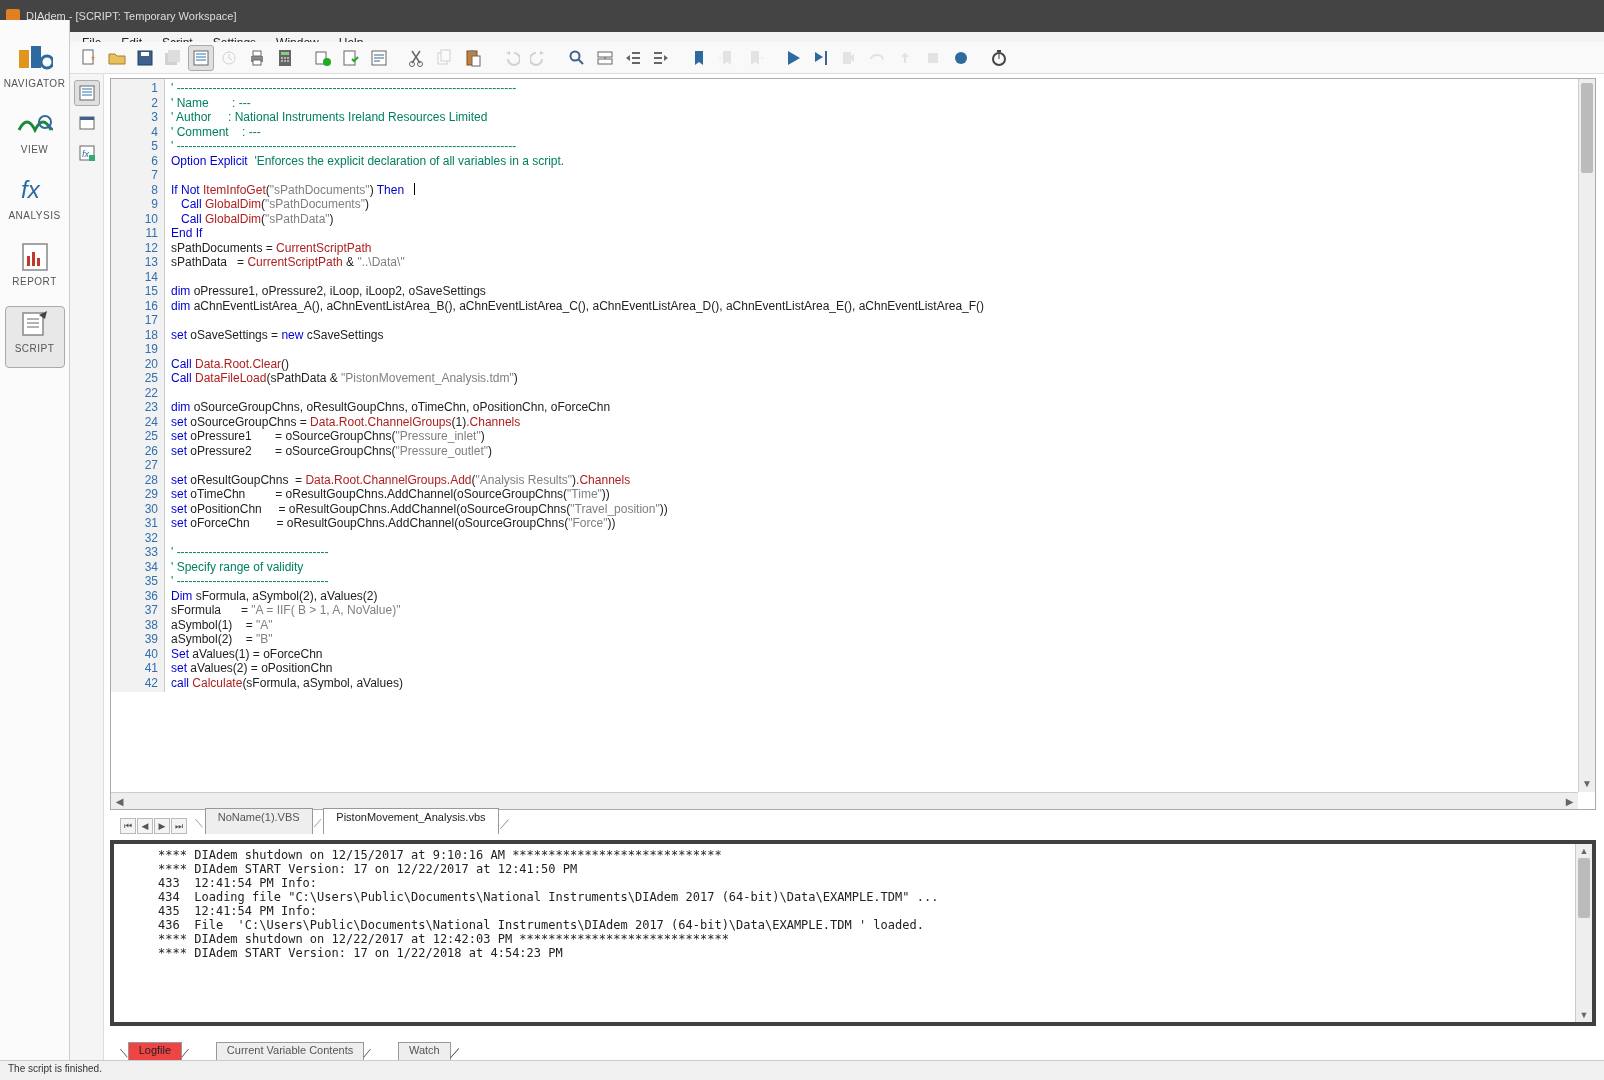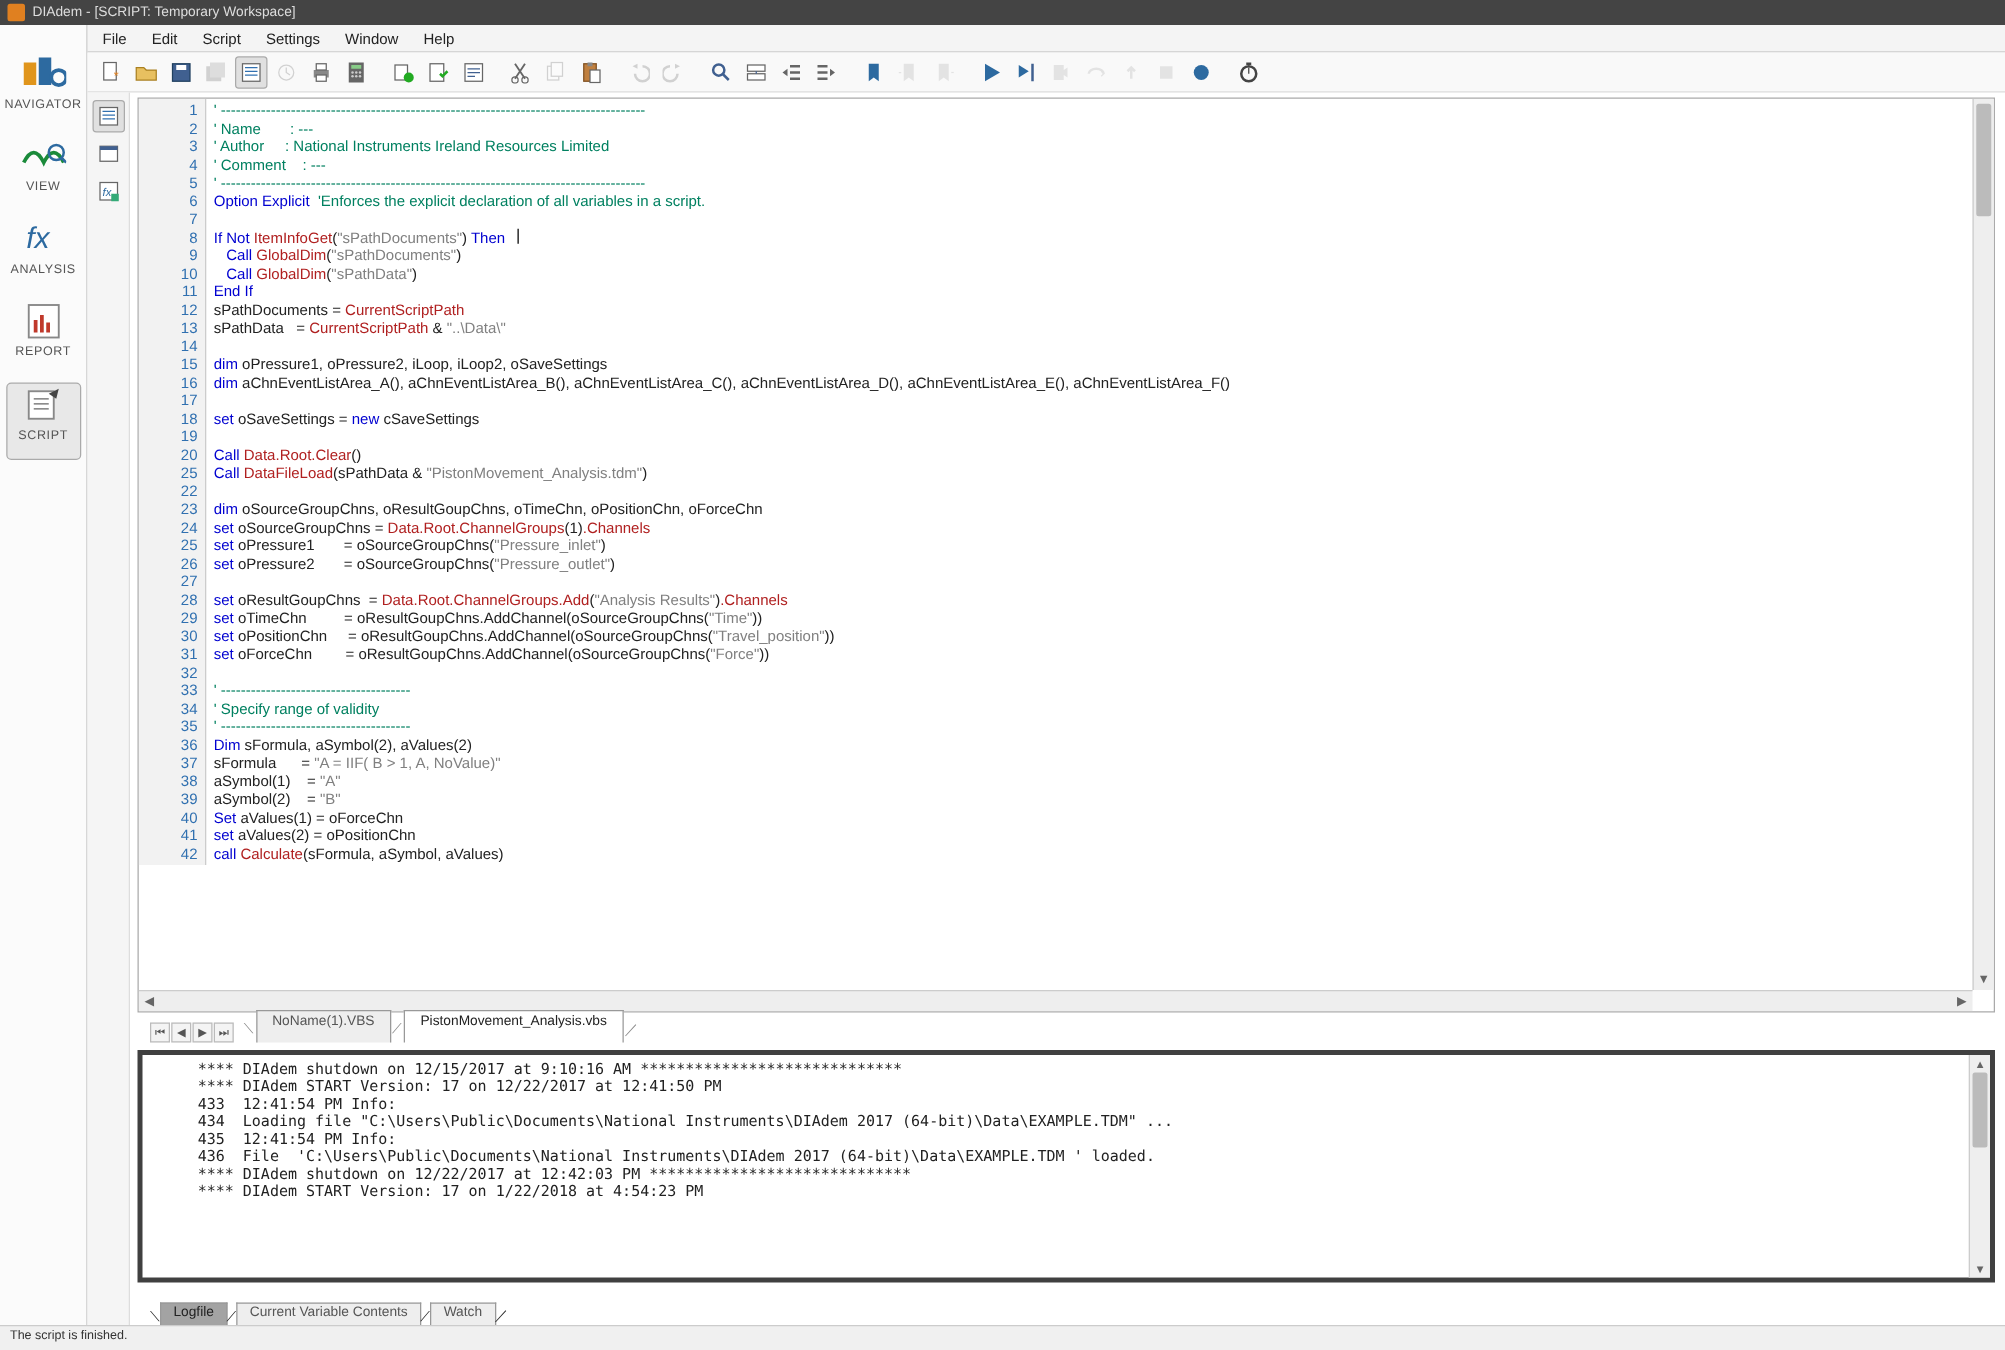--- a/index.html
+++ b/index.html
@@ -1,19 +1,19 @@
 <!DOCTYPE html>
 <html><head>
 <meta charset="utf-8">
 <style>
 * { margin:0; padding:0; box-sizing:border-box; font-family:"Segoe UI",Tahoma,sans-serif; }
 body { width:1604px; height:1080px; background:#fff; overflow:hidden; font-size:12px; color:#222; }
 
 
-.titlebar { height:20px; background:#444; color:#ddd; display:flex; align-items:center; padding:0 6px; font-size:11px; }
+.titlebar { height:32px; background:#444; color:#ddd; display:flex; align-items:center; padding:0 6px; font-size:11px; }
 .titlebar .appicon { width:14px; height:14px; background:#e08020; margin-right:6px; display:inline-block; border-radius:2px; }
 
 
 .menubar { height:22px; background:#f4f4f4; display:flex; align-items:center; border-bottom:1px solid #ccc; padding-left:72px; }
 .menubar .menuitem { padding:2px 10px; font-size:12px; cursor:default; }
 
 
 .leftnav { position:absolute; left:0; top:20px; width:70px; bottom:20px; background:#fbfbfb; border-right:1px solid #ccc; display:flex; flex-direction:column; align-items:center; padding-top:22px; }
 .leftnav .navbtn { width:60px; height:62px; display:flex; flex-direction:column; align-items:center; margin-bottom:4px; cursor:default; border-radius:4px; }
 .leftnav .navbtn.active { background:#e8e8e8; border:1px solid #aaa; }
@@ -63,22 +63,22 @@
 
 
 .logpane { height:186px; border:4px solid #404040; margin:6px 8px 14px 6px; position:relative; background:#fff; }
 .logtext { font-family:Consolas,Menlo,monospace; font-size:12px; padding:4px 8px; white-space:pre; line-height:14px; color:#222; }
 .logpane .vscrollbar2 { position:absolute; right:0; top:0; width:17px; bottom:0; background:#eee; border-left:1px solid #ccc; }
 .logpane .vscrollbar2 .vthumb2 { position:absolute; left:2px; right:2px; top:14px; height:60px; background:#bbb; border-radius:2px;}
 .logpane .vscrollbar2 .varrow { position:absolute; left:0; right:0; height:14px; display:flex;align-items:center;justify-content:center; color:#666; font-size:9px;}
 
 
 .logtabs { height:20px; display:flex; align-items:flex-end; padding-left:8px; margin:0 8px; font-size:11px; }
-.logtab { height:18px; padding:1px 10px 0 10px; border:1px solid #999; border-bottom:none; background:#a3a3a3; margin-right:-1px; }
-.logtab.inactive { background:#eee; color:#555; }
+.logtab { height:18px; padding:1px 10px 0 10px; border:1px solid #999; border-bottom:none; background:#ef4444; margin-right:-1px; }
+.logtab.inactive { background:#eee; color:#555;margin-left:27px; }
 
 
 .statusbar { position:absolute; left:0; right:0; bottom:0; height:20px; background:#f0f0f0; border-top:1px solid #ccc; padding:2px 8px; font-size:10px; color:#333; }
 
 
 .textcursor { display:inline-block; width:1px; height:12px; background:#000; vertical-align:middle; position:relative; top:-1px; }
 </style>
 </head>
 <body>
 

